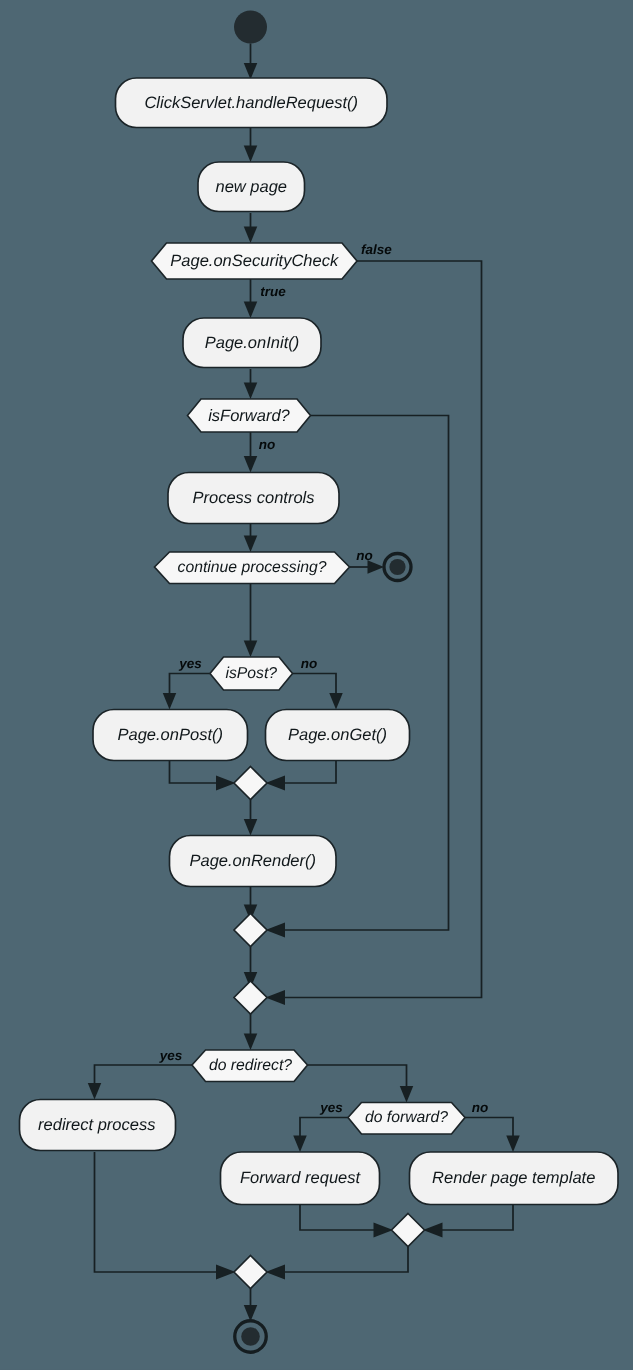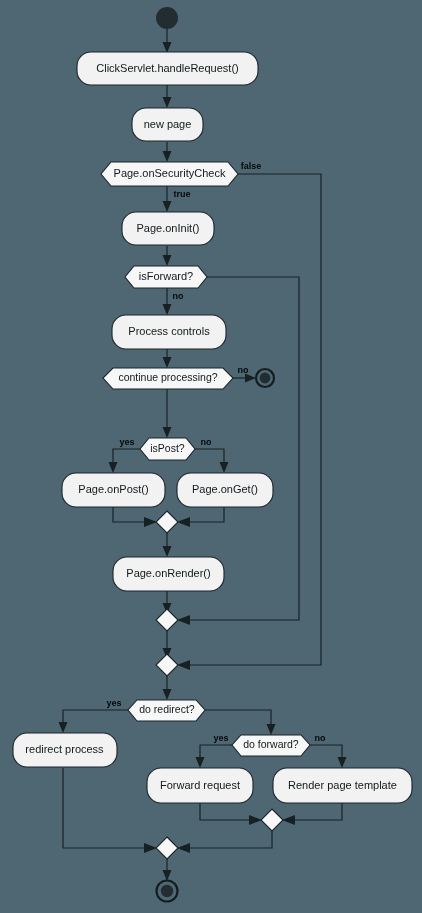--- a/index.html
+++ b/index.html
@@ -13,20 +13,21 @@
     position: relative;
     overflow: hidden;
     font-family: "Liberation Sans", sans-serif;
   }
   #diagram-root {
     position: absolute;
     left: 0;
     top: 0;
     width: 416px;
     height: 913px;
+    font-style: italic;
   }
   svg#uml-canvas {
     display: block;
     width: 422px;
     height: 913px;
   }
   .act-box {
     fill: #f2f2f2;
     stroke: #1b2428;
     stroke-width: 1.1;

